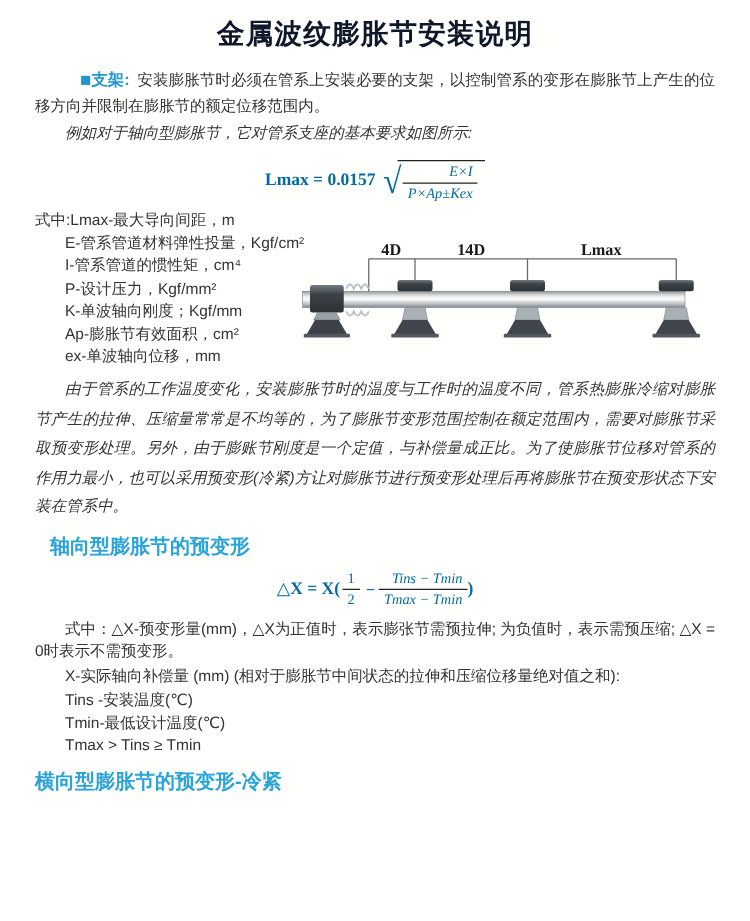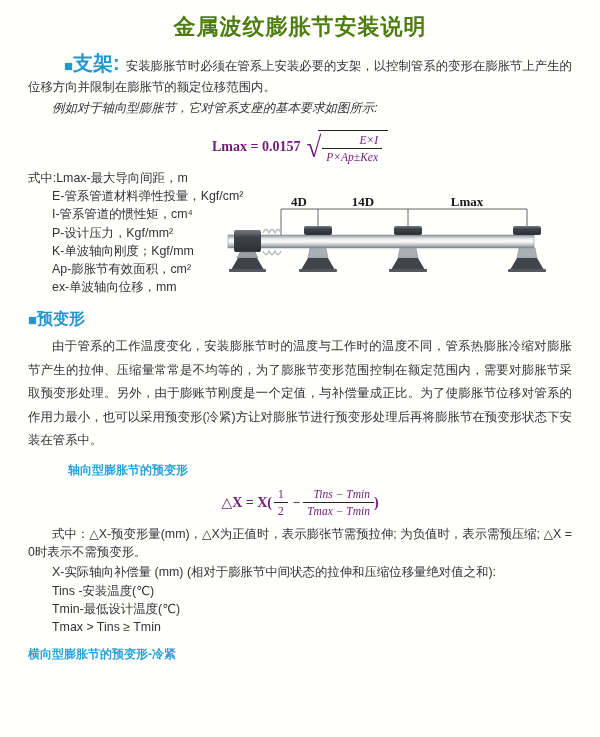--- a/index.html
+++ b/index.html
@@ -10,56 +10,56 @@
   *{box-sizing:border-box;}
   html,body{margin:0;padding:0;background:#ffffff;}
   .page{
     width:600px;height:737px;position:relative;overflow:hidden;
     background:#fffffe;color:var(--ink);
     font-family:"Liberation Sans","DejaVu Sans",sans-serif;
     font-size:12.4px;
   }
   .page-title{
     margin:0;padding-top:12px;text-align:center;
-    font-size:22px;font-weight:bold;color:#4d7c0f;letter-spacing:1px;
+    font-size:22px;font-weight:bold;color:#0f172a;letter-spacing:1px;
   }
   
   .lead-para{
     margin:11px 28px 0;line-height:21px;text-align:justify;text-indent:36px;
   }
   .sec-marker{color:var(--accent-blue);font-size:15px;vertical-align:-1px;}
   .sec-heading-inline{
-    color:var(--accent-blue);font-weight:bold;font-size:20px;margin-right:6px;
+    color:var(--accent-blue);font-weight:bold;font-size:13px;margin-right:6px;
   }
   .example-para{margin:0 28px;line-height:21px;text-indent:24px;font-style:italic;}
 
   
-  .formula-row{text-align:center;font-family:"Liberation Serif","DejaVu Serif",serif;color:#701a75;}
+  .formula-row{text-align:center;font-family:"Liberation Serif","DejaVu Serif",serif;color:#0369a1;}
   .formula-1{margin:8px 0 2px;height:40px;display:flex;align-items:center;justify-content:center;}
   .f-bold{font-weight:bold;font-size:14px;}
   .f-op{font-weight:bold;font-size:13px;margin:0 3px;}
   .sqrt{display:inline-flex;align-items:center;margin-left:6px;}
   .rad{font-size:27px;line-height:1;margin-right:-3px;font-weight:normal;transform:scaleY(1.08);}
   .under-root{border-top:1.4px solid #222;display:inline-block;padding:2px 6px 0 4px;}
   .frac{display:inline-block;text-align:center;font-size:11.5px;vertical-align:middle;line-height:1.25;}
   .frac .num{display:block;border-bottom:1px solid #222;padding:0 4px 1px;text-align:right;}
   .frac .den{display:block;padding:1px 4px 0;text-align:right;}
   .f-it{font-style:italic;}
 
   
   .mid-zone{position:relative;margin:2px 28px 0;height:128px;}
   .defs-list{line-height:18.2px;}
   .defs-list .ind{margin-left:24px;}
-  .diagram-wrap{position:absolute;left:198px;top:26px;width:322px;height:100px;}
+  .diagram-wrap{position:absolute;left:212px;top:26px;width:322px;height:100px;}
   .note-line{margin:2px 28px 0 40px;line-height:19.5px;}
 
   
   .sec2-head{margin:12px 0 0 28px;font-size:16px;font-weight:bold;color:var(--accent-blue);}
-  .predeform-para{margin:5px 28px 0;line-height:23.5px;text-align:justify;text-indent:24px;}
-  .cyan-sub{margin:9px 0 0 68px;font-size:12px;font-weight:bold;color:var(--heading-cyan);}
+  .predeform-para{margin:5px 28px 0;line-height:23.5px;text-align:justify;text-indent:24px;font-style:italic;}
+  .cyan-sub{margin:9px 0 0 40px;font-size:16px;font-weight:bold;color:var(--heading-cyan);}
   .cyan-sub.left{margin-left:28px;}
   .formula-2{margin:8px 0 0;height:32px;display:flex;align-items:center;justify-content:center;font-size:13px;}
   .explain-para{margin:6px 28px 0;line-height:18.8px;text-align:justify;text-indent:24px;}
   .def-line{margin:0 28px 0 52px;line-height:18.2px;}
   .xdef-line{margin:1px 28px 0 52px;line-height:18.8px;}
   .general-note{margin:1px 28px 0;line-height:18.8px;text-indent:24px;}
 
   
   .dim-label{font-family:"Liberation Serif","DejaVu Serif",serif;font-weight:bold;font-size:13px;fill:#1a1a1a;}
 </style>
@@ -157,23 +157,20 @@
           <rect x="287" y="31" width="28" height="9" rx="2" fill="url(#darkg)"></rect>
           <polygon points="293,53 309,53 311,63 291,63" fill="#aab1b6" stroke="#7d848a" stroke-width="0.5"></polygon>
           <polygon points="284,75 318,75 311,63 291,63" fill="#3f454a"></polygon>
           <rect x="282" y="74" width="38" height="3" rx="1" fill="#52585d"></rect>
         </g>
       </svg>
     </div>
   </div>
 
 
-  <div class="sec2-head">
-    <span class="sec-marker">■</span><span>预变形</span>
-  </div>
   <p class="predeform-para">由于管系的工作温度变化，安装膨胀节时的温度与工作时的温度不同，管系热膨胀冷缩对膨胀节产生的拉伸、压缩量常常是不均等的，为了膨胀节变形范围控制在额定范围内，需要对膨胀节采取预变形处理。另外，由于膨账节刚度是一个定值，与补偿量成正比。为了使膨胀节位移对管系的作用力最小，也可以采用预变形(冷紧)方让对膨胀节进行预变形处理后再将膨胀节在预变形状态下安装在管系中。</p>
 
   <h3 class="cyan-sub">轴向型膨胀节的预变形</h3>
 
   <div class="formula-row formula-2">
     <span class="f-bold">△X = X(</span>
     <span class="frac" style="margin:0 2px;">
       <span class="num">1</span>
       <span class="den">2</span>
     </span>

